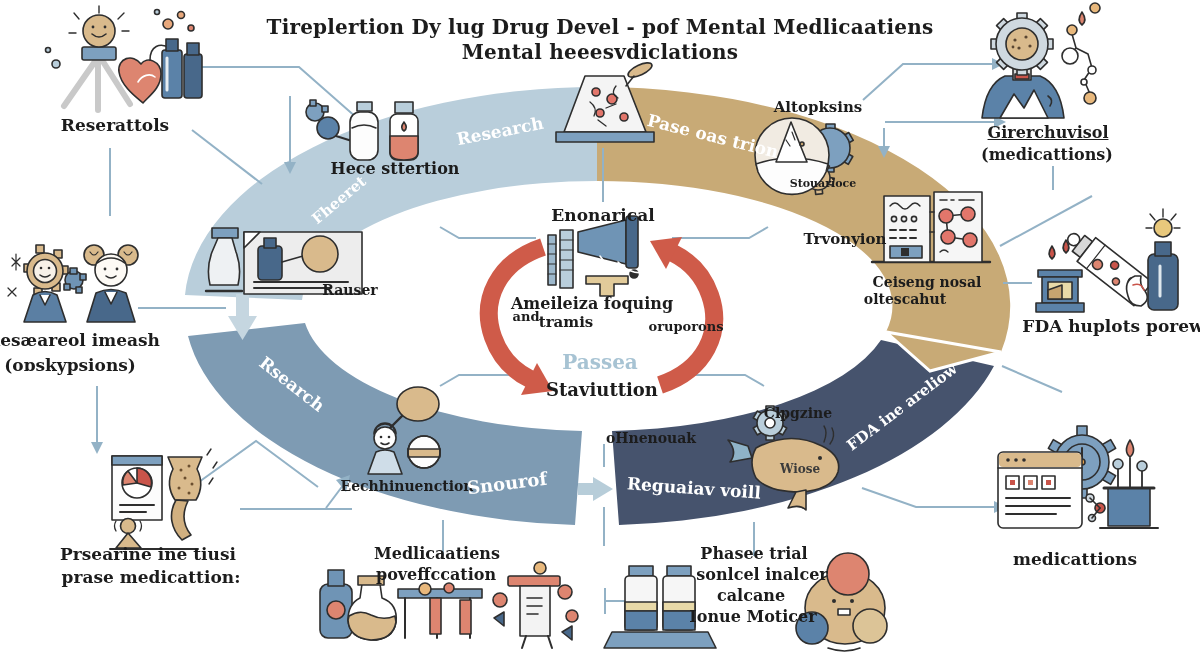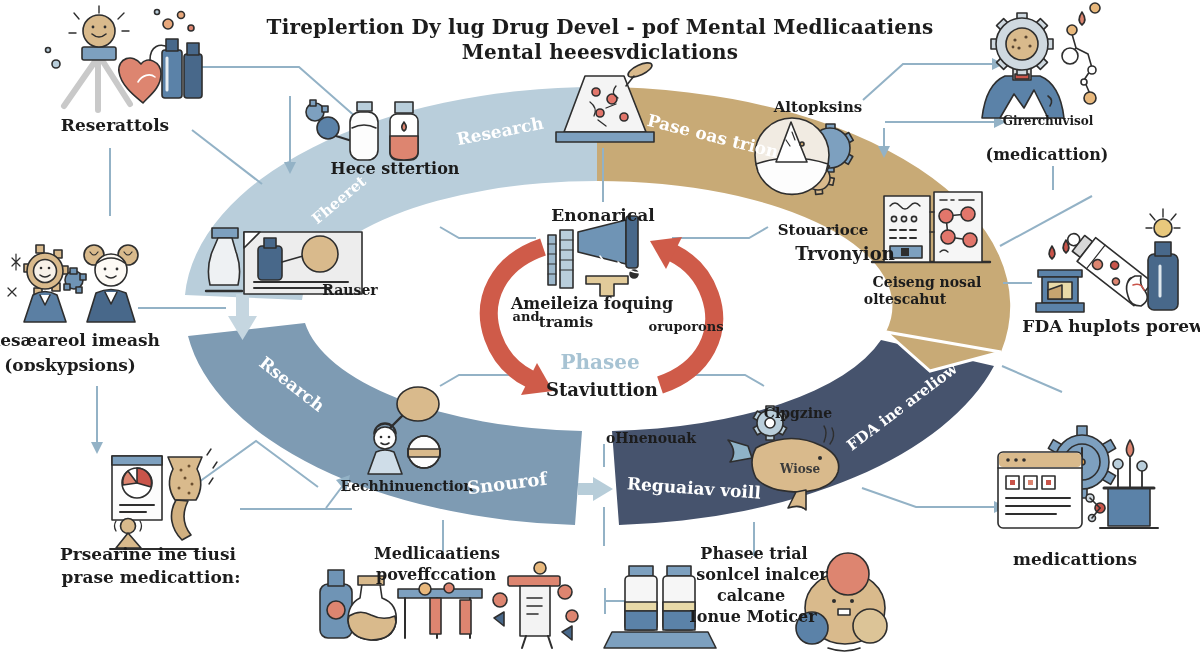--- a/index.html
+++ b/index.html
@@ -511,40 +511,40 @@
 <div class="lbl" style="left:151px;top:568px;font-size:17px;">prase medicattion:</div>
 <div class="lbl" style="left:148px;top:545px;font-size:17px;">Prsearine ine tiusi</div>
 <div class="lbl" style="left:437px;top:545px;font-size:16px;">Medlicaatiens</div>
 <div class="lbl" style="left:436px;top:566px;font-size:16px;">poveffccation</div>
 <div class="lbl" style="left:754px;top:545px;font-size:16px;">Phasee trial</div>
 <div class="lbl" style="left:756px;top:566px;font-size:16px;margin-left:6px;">sonlcel inalcer</div>
 <div class="lbl" style="left:751px;top:587px;font-size:16px;">calcane</div>
 <div class="lbl" style="left:753px;top:608px;font-size:16px;">Ionue Moticer</div>
 <div class="lbl" style="left:1075px;top:550px;font-size:17px;">medicattions</div>
 <div class="lbl" style="left:1113px;top:317px;font-size:17px;">FDA huplots porew</div>
-<div class="lbl" style="left:1048px;top:115px;font-size:12px;">Girerchuvisol</div>
-<div class="lbl" style="left:1047px;top:146px;font-size:16px;">(medicattion)</div>
+<div class="lbl" style="left:1048px;top:124px;font-size:16px;text-decoration:underline;">Girerchuvisol</div>
+<div class="lbl" style="left:1047px;top:146px;font-size:16px;">(medicattions)</div>
 <div class="lbl" style="left:395px;top:160px;font-size:16px;">Hece sttertion</div>
 <div class="lbl" style="left:330px;top:283px;font-size:14px;margin-left:20px;">Rauser</div>
 <div class="lbl" style="left:818px;top:99px;font-size:15px;">Altopksins</div>
-<div class="lbl" style="left:823px;top:178px;font-size:15px;margin-top:44px;">Stouarioce</div>
-<div class="lbl" style="left:845px;top:244px;font-size:18px;">Trvonyion</div>
+<div class="lbl" style="left:823px;top:178px;font-size:11px;">Stouarioce</div>
+<div class="lbl" style="left:845px;top:231px;font-size:15px;">Trvonyion</div>
 <div class="lbl" style="left:927px;top:275px;font-size:14px;">Ceiseng nosal</div>
 <div class="lbl" style="left:905px;top:292px;font-size:14px;">oltescahut</div>
 <div class="lbl" style="left:798px;top:406px;font-size:14px;">Clpgzine</div>
 <div class="lbl" style="left:651px;top:431px;font-size:14px;">oHnenouak</div>
 <div class="lbl" style="left:407px;top:479px;font-size:14px;">Eechhinuenction</div>
 <div class="lbl" style="left:800px;top:470px;font-size:12px;transform:translate(-50%,-50%);color:#3b3b3b;">Wiose</div>
 
 <div class="lbl" style="left:603px;top:206px;font-size:17px;">Enonarical</div>
 <div class="lbl" style="left:592px;top:295px;font-size:16px;">Ameileiza foquing</div>
 <div class="lbl" style="left:526px;top:310px;font-size:13px;">and</div>
 <div class="lbl" style="left:566px;top:314px;font-size:15px;">tramis</div>
 <div class="lbl" style="left:646px;top:320px;font-size:13px;margin-left:40px;">oruporons</div>
-<div class="lbl" style="left:600px;top:351px;font-size:20px;color:#a7c3d3;">Phasee</div>
+<div class="lbl" style="left:600px;top:351px;font-size:20px;color:#a7c3d3;">Passea</div>
 <div class="lbl" style="left:602px;top:380px;font-size:18px;">Staviuttion</div>
 
 <div class="band" style="left:339px;top:200px;font-size:15px;transform:translate(-50%,-50%) rotate(-40deg);">Fheeret</div>
 <div class="band" style="left:500px;top:131px;font-size:17px;transform:translate(-50%,-50%) rotate(-11deg);">Research</div>
 <div class="band" style="left:713px;top:136px;font-size:17px;transform:translate(-50%,-50%) rotate(14deg);">Pase oas trion</div>
 <div class="band" style="left:292px;top:384px;font-size:17px;transform:translate(-50%,-50%) rotate(38deg);">Rsearch</div>
 <div class="band" style="left:507px;top:483px;font-size:18px;transform:translate(-50%,-50%) rotate(-7deg);">Snourof</div>
 <div class="band" style="left:694px;top:488px;font-size:17px;transform:translate(-50%,-50%) rotate(4deg);">Reguaiav voill</div>
 <div class="band" style="left:902px;top:407px;font-size:15px;transform:translate(-50%,-50%) rotate(-37deg);">FDA ine areliow</div>
 

